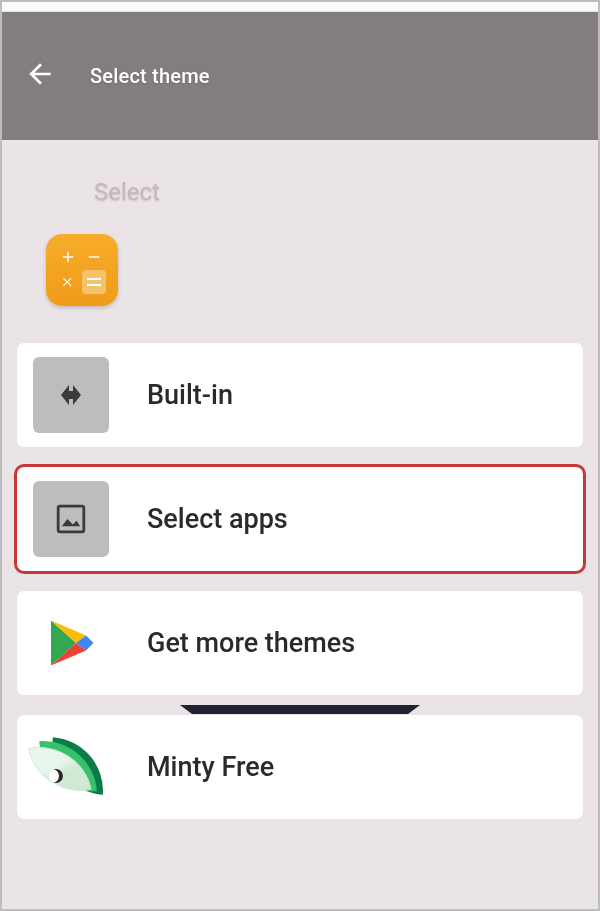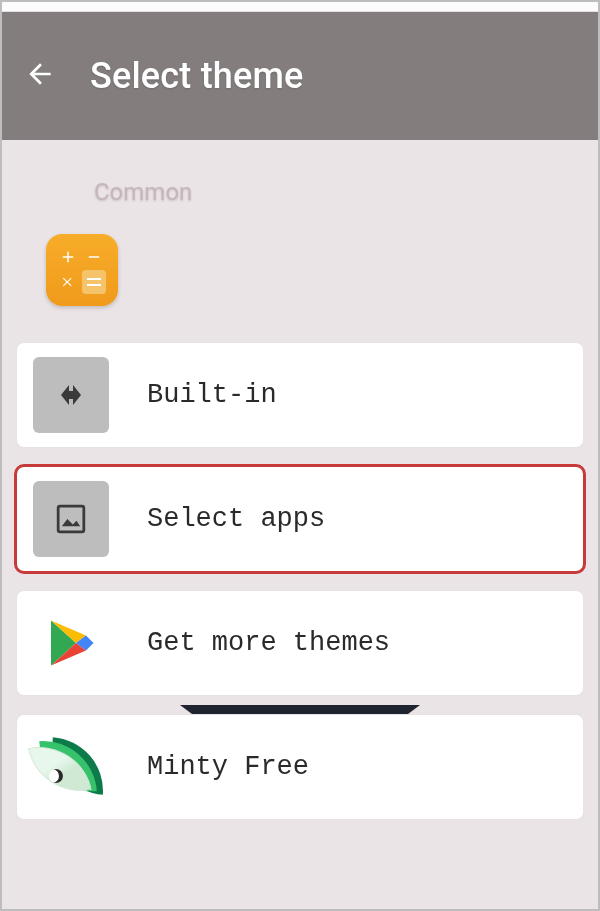--- a/index.html
+++ b/index.html
@@ -43,21 +43,21 @@
       display: flex;
       align-items: center;
       gap: 34px;
       padding: 0 24px;
       position: relative;
       z-index: 2;
     }
     .appbar svg { width: 32px; height: 32px; fill: #fff; }
     .appbar .title {
       color: #fff;
-      font-size: 36px;
+      font-size: 20px;
       font-weight: 500;
       letter-spacing: 0.2px;
       text-shadow: 0 1px 2px rgba(0,0,0,0.15);
     }
 
     
     .section-label {
       color: #c6b7bb;
       font-size: 24px;
       padding: 38px 0 10px 94px;
@@ -103,21 +103,20 @@
     .list-item {
       background: #ffffff;
       border: 1px solid #e8e2e4;
       border-radius: 8px;
       height: 106px;
       display: flex;
       align-items: center;
       gap: 38px;
       padding: 0 16px;
       cursor: pointer;
-      font-family: Liberation Mono, monospace;
     }
     .list-item.highlight {
       outline: 3px solid #c83a3a;
       outline-offset: -1px;
     }
     .thumb {
       width: 76px; height: 76px;
       background: #bdbdbd;
       border-radius: 6px;
       display:flex; align-items:center; justify-content:center;
@@ -148,21 +147,21 @@
 
 <div class="appbar">
   <span>
     <svg viewBox="0 0 24 24">
         <path d="M20 11H7.83l5.59-5.59L12 4l-8 8 8 8 1.41-1.41L7.83 13H20z"></path>
       </svg>
   </span>
   <span class="title">Select theme</span>
 </div>
 
-<div class="section-label">Common</div>
+<div class="section-label">Select</div>
 
 <div class="icon-sample-row">
   <div class="calc-icon">
     <span>
         <svg viewBox="0 0 24 24">
           <path d="M11 5h2v14h-2zM5 11h14v2H5z"></path>
         </svg>
       </span>
     <span>
         <svg viewBox="0 0 24 24">

